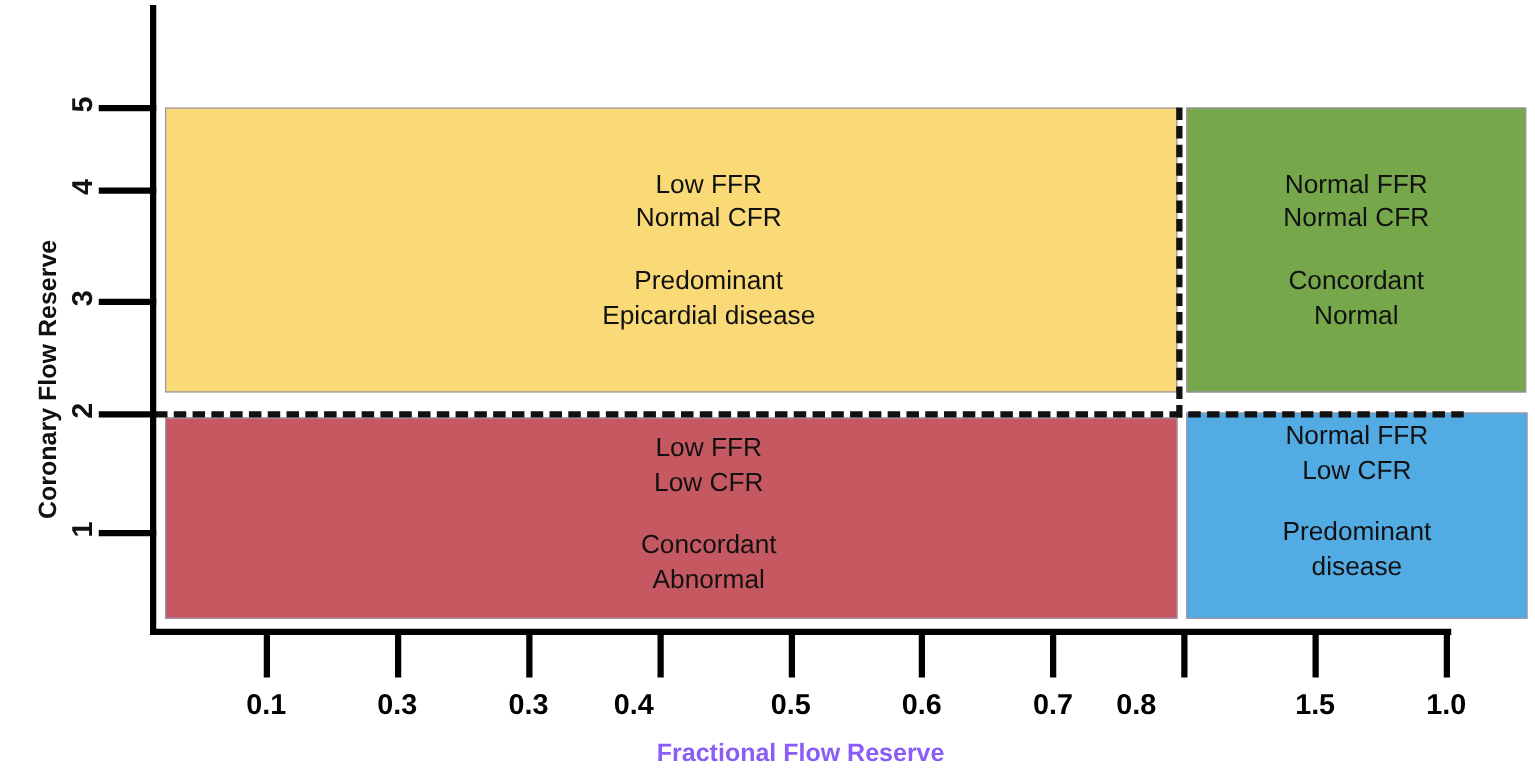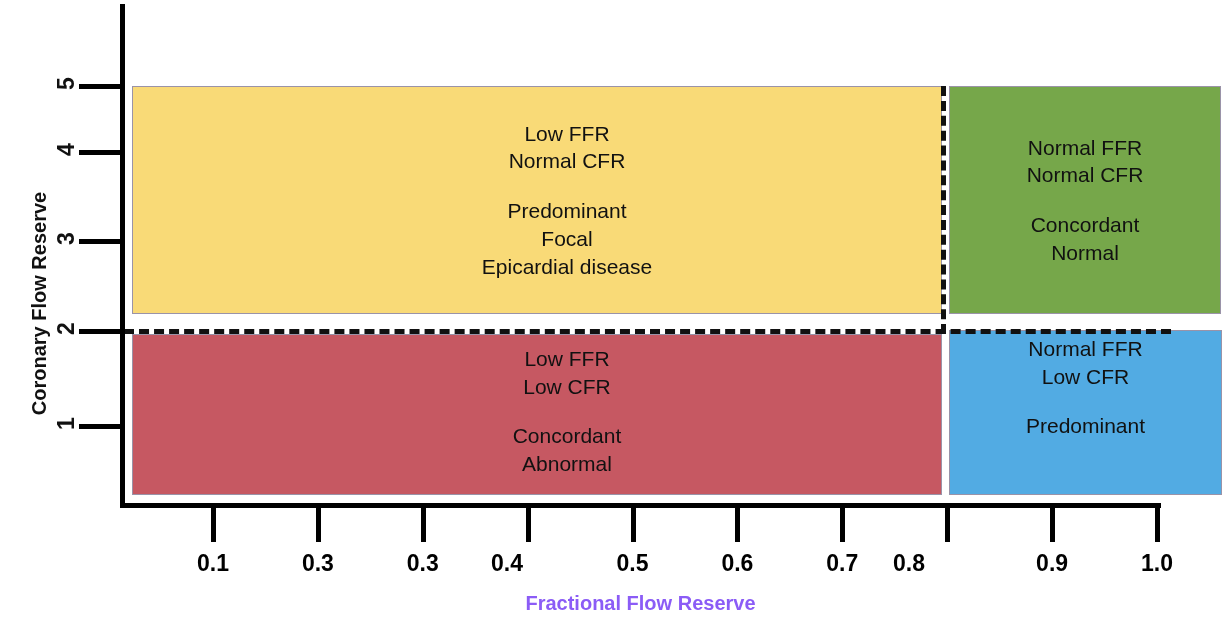--- a/index.html
+++ b/index.html
@@ -58,21 +58,20 @@
   <div class="axis-line" id="x-axis-line"></div>
 
   <div class="quadrant" id="quad-yellow">
     <div class="q-group">
       <div>Low FFR</div>
       <div>Normal CFR</div>
     </div>
     <div class="q-spacer"></div>
     <div class="q-group">
       <div>Predominant</div>
-      <div>Focal</div>
       <div>Epicardial disease</div>
     </div>
   </div>
 
   <div class="quadrant" id="quad-green">
     <div class="q-group">
       <div>Normal FFR</div>
       <div>Normal CFR</div>
     </div>
     <div class="q-spacer"></div>
@@ -95,20 +94,21 @@
   </div>
 
   <div class="quadrant" id="quad-blue">
     <div class="q-group">
       <div>Normal FFR</div>
       <div>Low CFR</div>
     </div>
     <div class="q-spacer"></div>
     <div class="q-group">
       <div>Predominant</div>
+      <div>disease</div>
     </div>
   </div>
 
   <div id="threshold-cfr"></div>
   <div id="threshold-ffr"></div>
 
   <div id="y-ticks">
       <div class="y-tick" style="top: 424px;"></div>
       <div class="y-tick-label" style="top: 410px;">1</div>
       <div class="y-tick" style="top: 329px;"></div>
@@ -131,21 +131,21 @@
       <div class="x-tick-label" style="left: 507px;">0.4</div>
       <div class="x-tick" style="left: 630.556px;"></div>
       <div class="x-tick-label" style="left: 632.556px;">0.5</div>
       <div class="x-tick" style="left: 735.444px;"></div>
       <div class="x-tick-label" style="left: 737.444px;">0.6</div>
       <div class="x-tick" style="left: 840.333px;"></div>
       <div class="x-tick-label" style="left: 842.333px;">0.7</div>
       <div class="x-tick" style="left: 945.222px;"></div>
       <div class="x-tick-label" style="left: 909px;">0.8</div>
       <div class="x-tick" style="left: 1050.11px;"></div>
-      <div class="x-tick-label" style="left: 1052.11px;">0.9</div>
+      <div class="x-tick-label" style="left: 1052.11px;">1.5</div>
       <div class="x-tick" style="left: 1155px;"></div>
       <div class="x-tick-label" style="left: 1157px;">1.0</div>
     </div>
 
   <div id="y-axis-title">Coronary Flow Reserve</div>
   <div id="x-axis-title">Fractional Flow Reserve</div>
 
 </div>
 
 </body></html>

